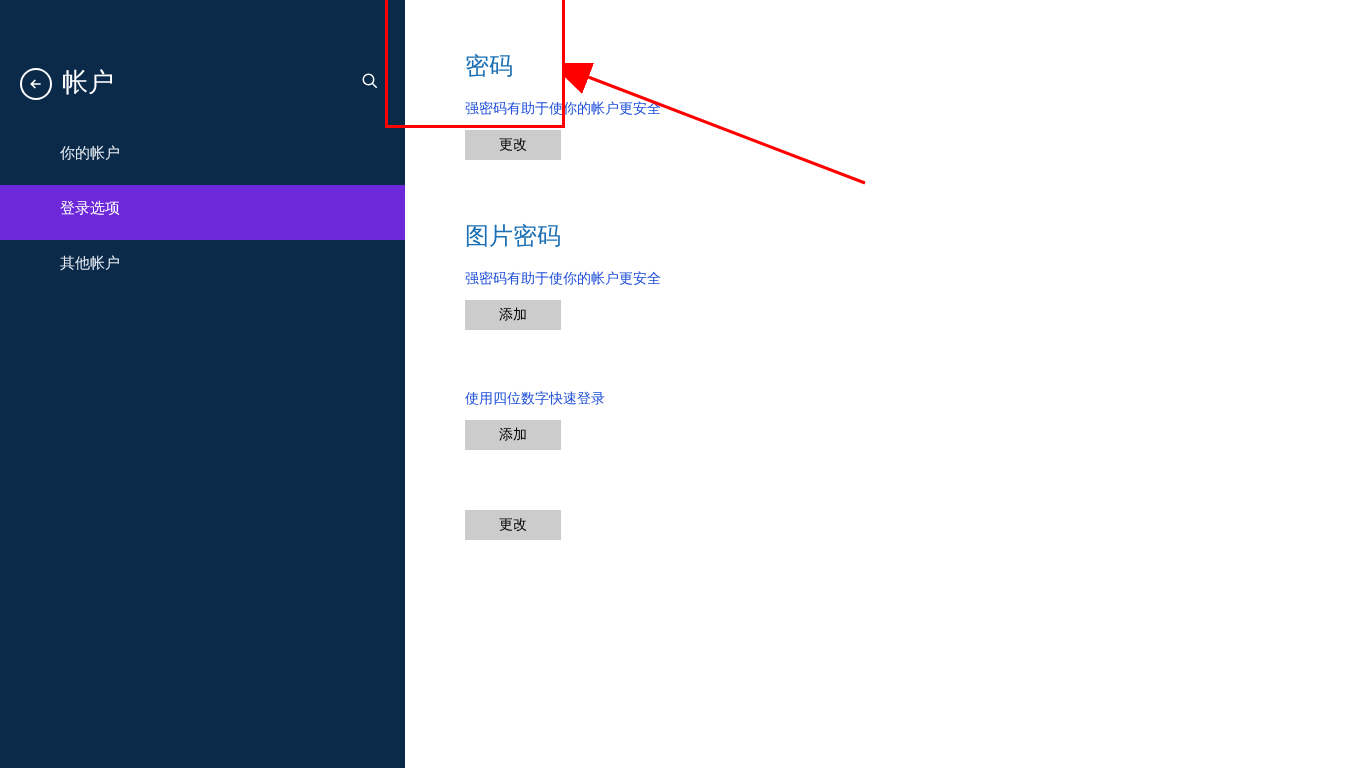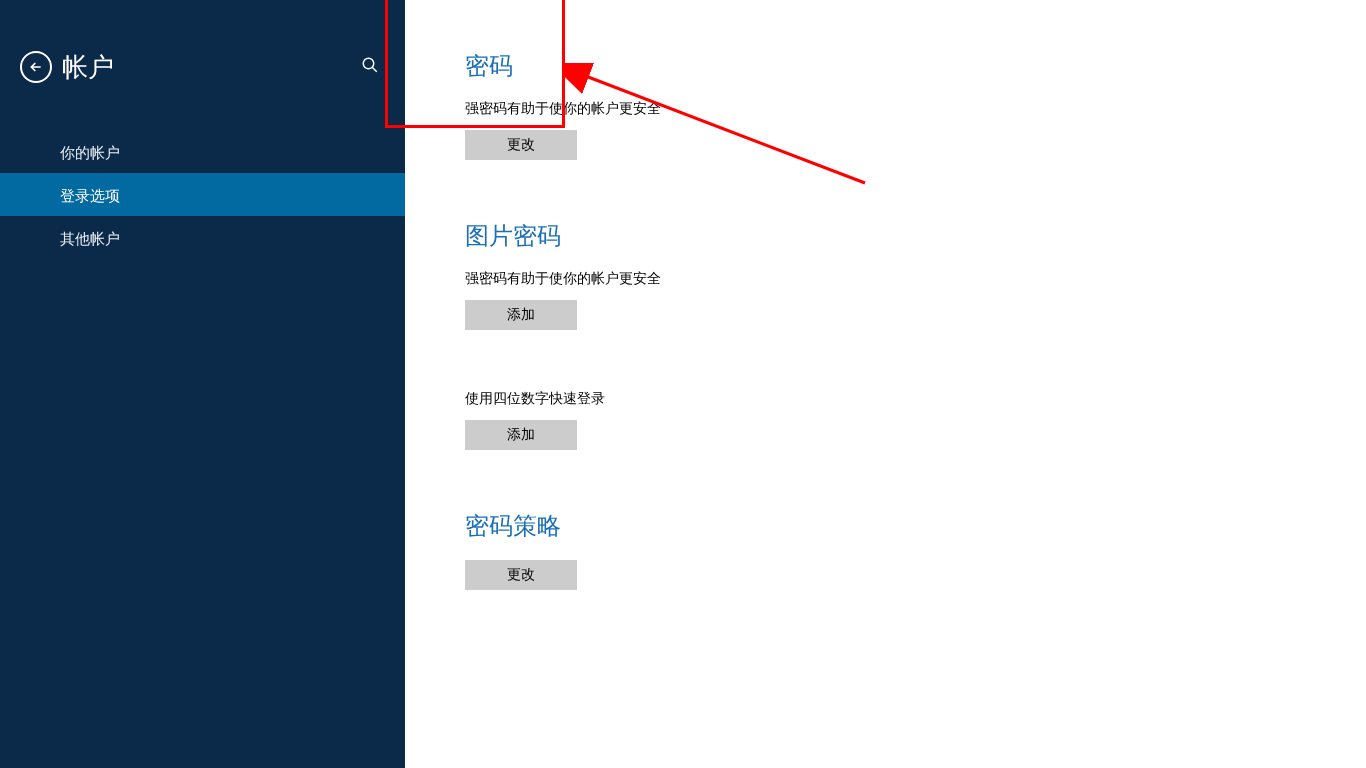--- a/index.html
+++ b/index.html
@@ -13,21 +13,21 @@
     }
     .sidebar {
       width: 405px;
       height: 100%;
       background: #0b2a4a;
       color: #ffffff;
       position: relative;
     }
     .sidebar-header {
       display: flex;
-      align-items: center;
+      align-items: flex-end;
       padding: 34px 20px 0 20px;
       height: 100px;
     }
     .back-btn {
       width: 32px;
       height: 32px;
       border: 2px solid #ffffff;
       border-radius: 50%;
       display: flex;
       align-items: center;
@@ -44,50 +44,50 @@
     }
     .search-btn {
       cursor: pointer;
       padding: 6px;
     }
     .search-btn svg { width: 18px; height: 18px; }
     .nav {
       margin-top: 30px;
     }
     .nav-item {
-      padding: 14px 0 10px 60px;
+      padding: 14px 0 22px 60px;
       font-size: 15px;
       cursor: pointer;
       color: #e8edf3;
     }
     .nav-item.active {
-      background: #0369a1;
+      background: #6d28d9;
       color: #ffffff;
     }
     .content {
       flex: 1;
       padding: 50px 0 0 60px;
       position: relative;
     }
     .section {
       margin-bottom: 60px;
     }
     .section-title {
       font-size: 24px;
       font-weight: 400;
       color: #1a6fb5;
       margin-bottom: 18px;
     }
     .section-desc {
       font-size: 14px;
-      color: #000000;
+      color: #1d4ed8;
       margin-bottom: 12px;
     }
     .action-btn {
-      width: 112px;
+      width: 96px;
       height: 30px;
       background: #cccccc;
       border: none;
       font-size: 14px;
       font-family: inherit;
       cursor: pointer;
       color: #000000;
     }
     .highlight-box {
       position: absolute;
@@ -143,21 +143,20 @@
     <div class="section-desc">强密码有助于使你的帐户更安全</div>
     <button class="action-btn">添加</button>
   </div>
 
   <div class="section">
     <div class="section-desc">使用四位数字快速登录</div>
     <button class="action-btn">添加</button>
   </div>
 
   <div class="section">
-    <div class="section-title">密码策略</div>
     <button class="action-btn">更改</button>
   </div>
 
   <div class="highlight-box" style="left:-20px; top:-14px; width:180px; height:142px;"></div>
 
   <svg class="arrow" style="left:160px; top:63px; width:310px; height:130px;" viewBox="0 0 310 130">
     <defs>
       <marker id="ah" markerWidth="14" markerHeight="12" refX="2" refY="6" orient="auto">
         <path d="M0,0 L14,6 L0,12 Z" fill="#ff0000"></path>
       </marker>

